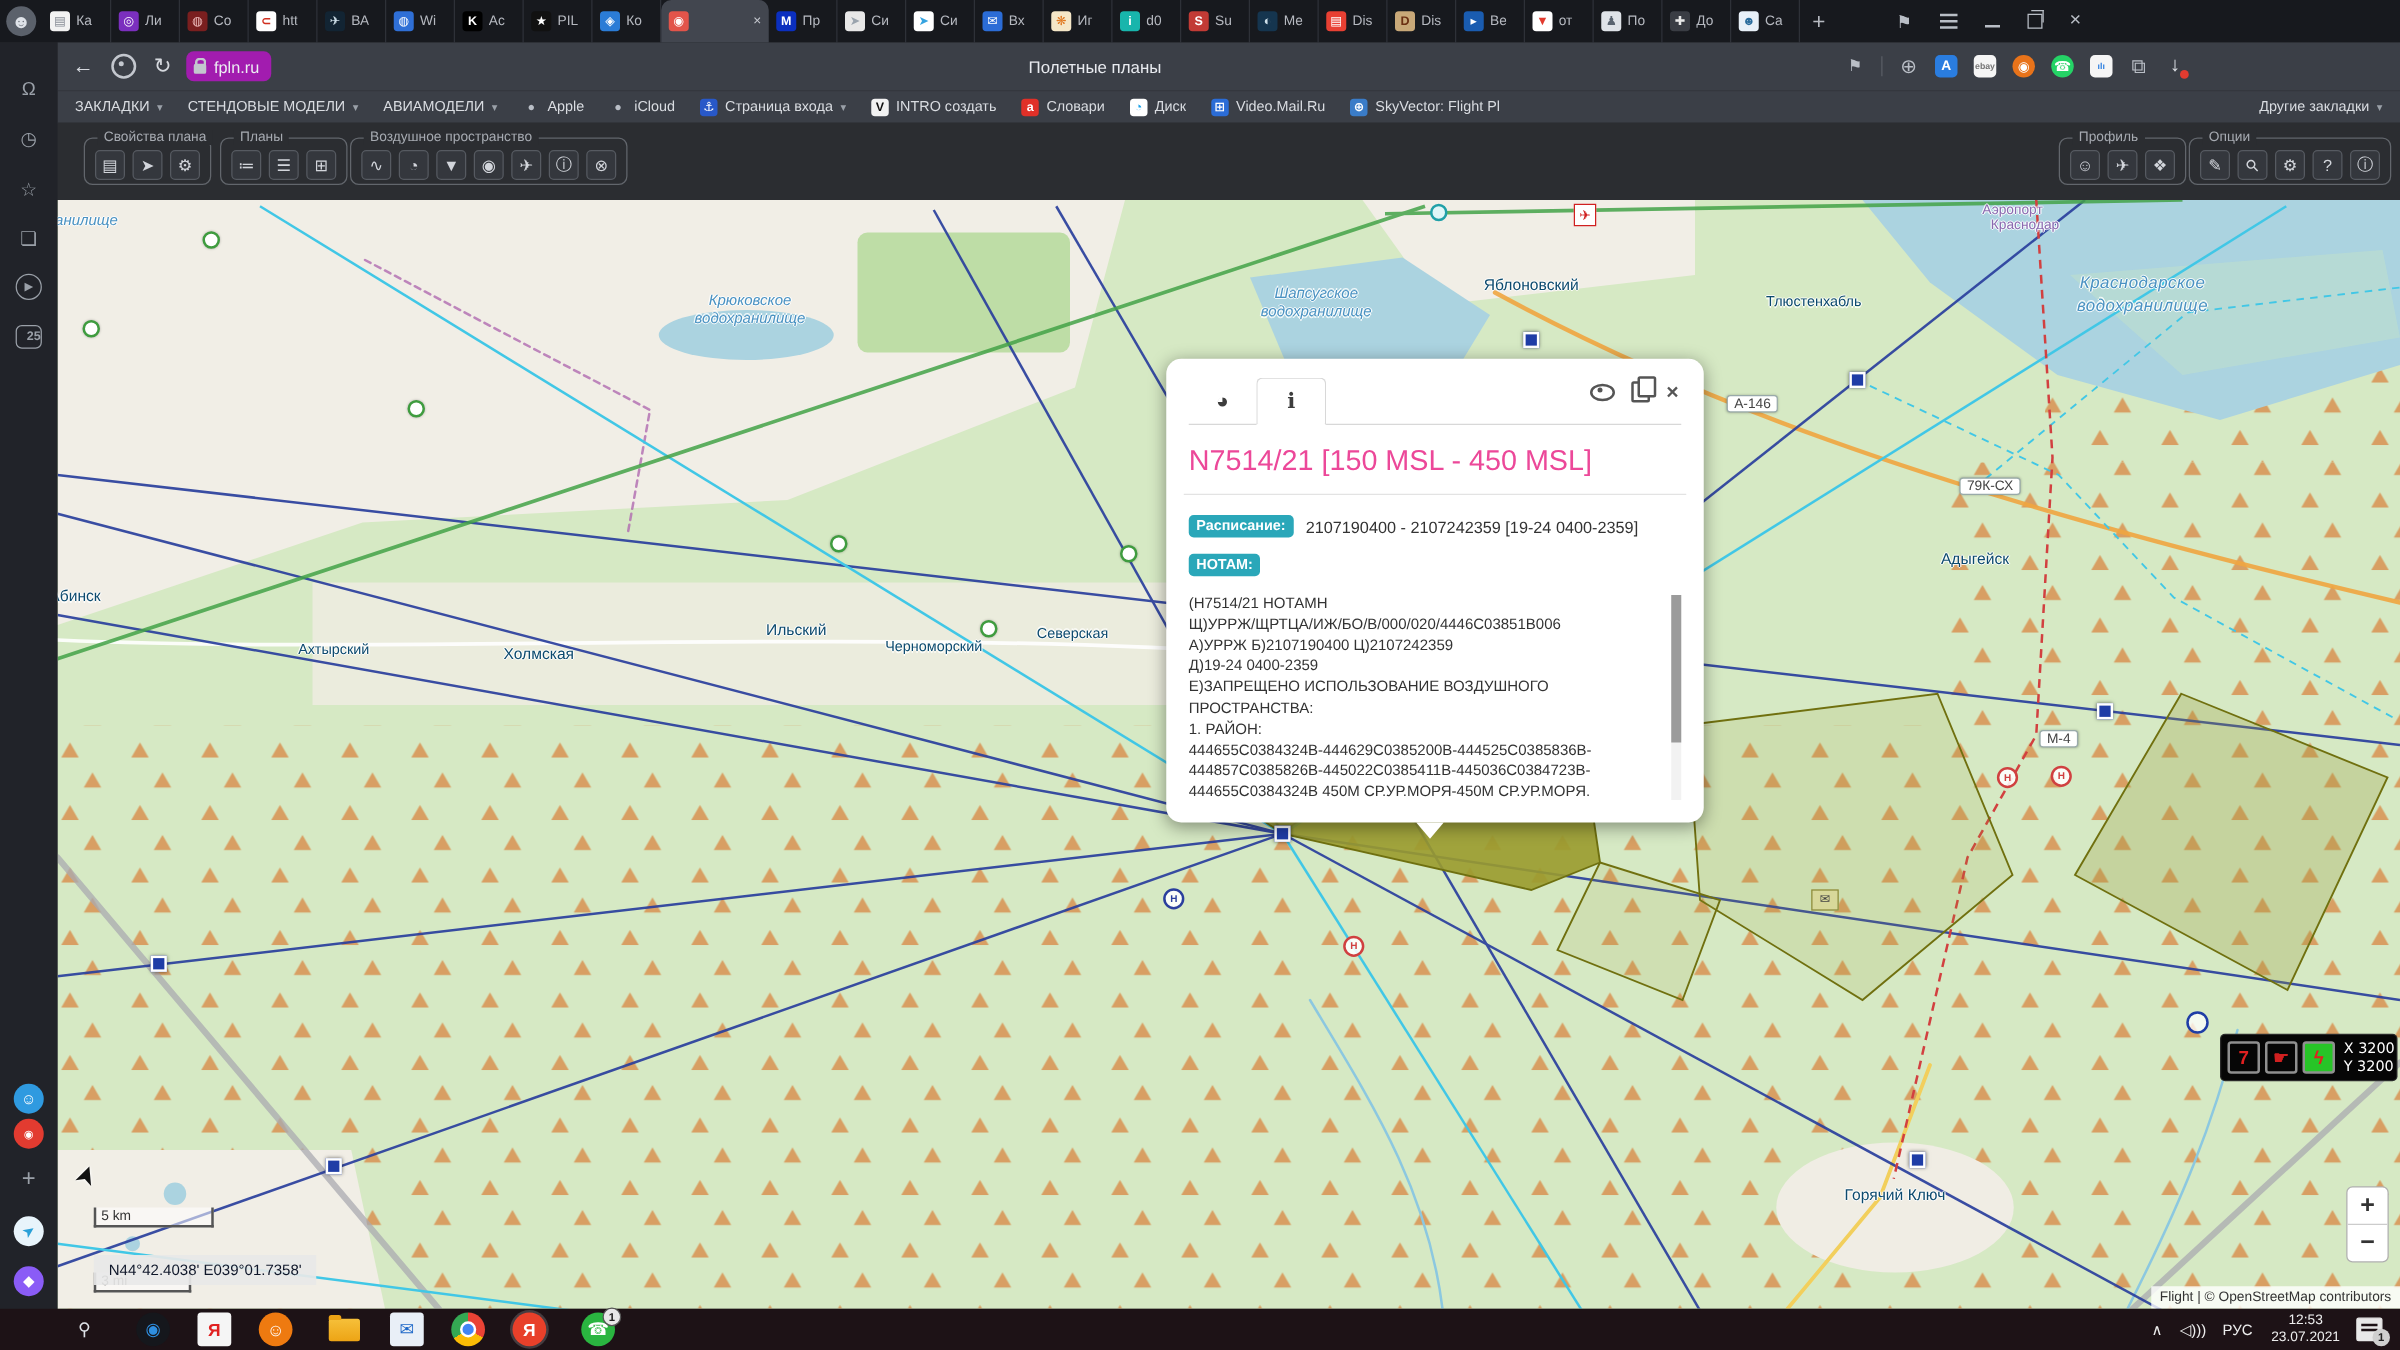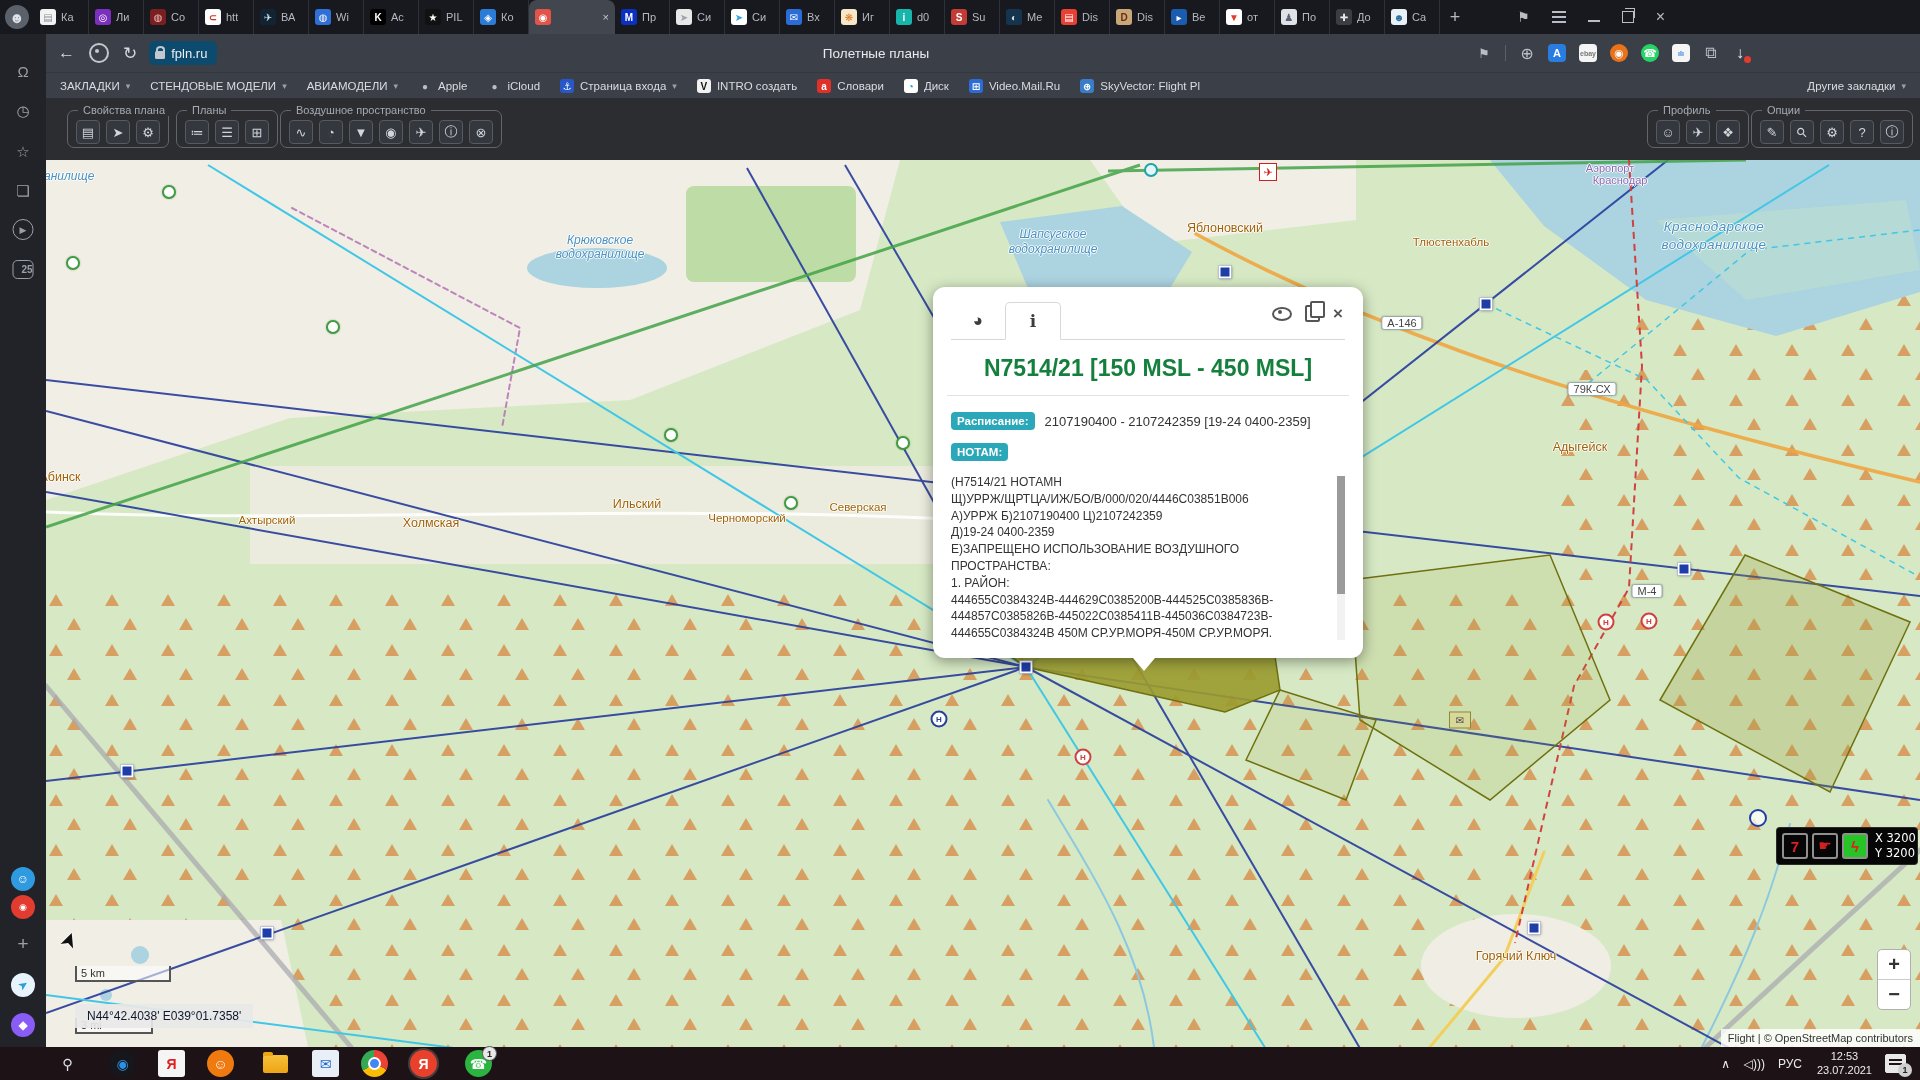--- a/index.html
+++ b/index.html
@@ -24,21 +24,21 @@
   .wmin{width:12px;height:2px;background:#b9bec6;margin-top:8px;}
   .wrestore{width:10px;height:10px;border:1.5px solid #b9bec6;position:relative;}
   .wrestore::before{content:"";position:absolute;left:2px;top:-4px;width:9px;height:9px;border:1.5px solid #b9bec6;border-bottom:none;border-left:none;}
   .wclose{color:#b9bec6;font-size:16px;line-height:1;}
 
   
   .addressrow{position:absolute;left:46px;top:34px;right:0;height:38px;background:#3b3f47;display:flex;align-items:center;}
   .nav{display:flex;align-items:center;gap:14px;padding-left:12px;color:#d5d8de;font-size:17px;}
   .alisa{width:16px;height:16px;border-radius:50%;border:2px solid #c3c7ce;position:relative;}
   .alisa::after{content:"";position:absolute;left:4px;top:4px;width:4px;height:4px;border-radius:50%;background:#c3c7ce;}
-  .urlpill{display:flex;align-items:center;gap:6px;background:#0c4a6e;border-radius:6px;height:24px;padding:0 10px 0 6px;margin-left:12px;}
+  .urlpill{display:flex;align-items:center;gap:6px;background:#a21caf;border-radius:6px;height:24px;padding:0 10px 0 6px;margin-left:12px;}
   .lock{width:10px;height:8px;background:#c3c7ce;border-radius:1.5px;position:relative;margin-top:4px;}
   .lock::before{content:"";position:absolute;left:1px;top:-5px;width:5px;height:5px;border:2px solid #c3c7ce;border-radius:50% 50% 0 0;border-bottom:none;}
   .urlhost{color:#eceef2;font-size:13px;}
   .pagetitle{position:absolute;left:830px;transform:translateX(-50%);color:#e8eaef;font-size:13.5px;}
   .addricons{position:absolute;right:172px;display:flex;align-items:center;gap:13px;}
   .aic{display:flex;align-items:center;justify-content:center;font-size:13px;min-width:16px;height:18px;position:relative;}
   .aic.boxed{width:18px;height:18px;border-radius:4px;font-size:11px;font-weight:bold;}
   .aic.tiny{font-size:7px;font-weight:bold;}
   .aic.round{border-radius:50%;}
   .aic.big{font-size:16px;}
@@ -71,21 +71,21 @@
   .sbi.redring{background:#e23b30;font-size:9px;}
   .sbi.tgc{background:#e8f4fb;color:#2aa0d8;}
   .sbi.tgc span{display:inline-block;transform:rotate(-35deg);}
   .sbi.purple{background:#8a5cf6;}
   .sbi.big{font-size:19px;}
 
   
   .map{position:absolute;left:46px;top:160px;right:0;bottom:33px;overflow:hidden;background:#d6e9c4;}
   .map svg{position:absolute;left:0;top:0;}
   .layer{position:absolute;inset:0;}
-  .maplabel{position:absolute;transform:translate(-50%,-50%);white-space:nowrap;font-size:12.5px;color:#a16207;z-index:5;
+  .maplabel{position:absolute;transform:translate(-50%,-50%);white-space:nowrap;font-size:12.5px;color:#0c4a6e;z-index:5;
     text-shadow:-1px 0 0 rgba(255,255,255,.85),1px 0 0 rgba(255,255,255,.85),0 -1px 0 rgba(255,255,255,.85),0 1px 0 rgba(255,255,255,.85);}
   .maplabel.sm{font-size:11.5px;}
   .maplabel.lwater{color:#4a92c2;font-style:italic;font-size:12px;}
   .maplabel.lg{font-size:13.5px;letter-spacing:.4px;}
   .maplabel.lpurple{color:#8a6ab0;font-size:11px;}
   .maplabel.lpill{background:#fff;border:1px solid #9aa;border-radius:3px;padding:0 5px;font-size:11px;color:#444;text-shadow:none;box-shadow:0 0 2px rgba(0,0,0,.25);}
   .mk{position:absolute;transform:translate(-50%,-50%);z-index:6;display:flex;align-items:center;justify-content:center;}
   .mk span{display:flex;align-items:center;justify-content:center;}
   .msq{width:9px;height:9px;background:#1f3da6;border:2px solid #fff;box-shadow:0 0 3px rgba(0,0,0,.55);}
   .mgc{width:10px;height:10px;border-radius:50%;background:#fff;border:2px solid #3f9c3f;box-shadow:0 0 2px rgba(0,0,0,.3);}
@@ -103,21 +103,21 @@
   .popup::after{content:"";position:absolute;bottom:-13px;left:200px;width:0;height:0;border-style:solid;border-width:13px 11px 0 11px;border-color:#fff transparent transparent transparent;}
   .ptabs{display:flex;align-items:flex-end;border-bottom:1px solid #d8d8d8;height:42px;position:relative;}
   .ptab{width:54px;height:36px;display:flex;align-items:center;justify-content:center;font-size:17px;color:#3d3d3d;}
   .ptab.active{border:1px solid #d8d8d8;border-bottom:1px solid #fff;border-radius:5px 5px 0 0;margin-bottom:-1px;background:#fff;font-family:"DejaVu Serif",serif;font-weight:bold;}
   .pactions{position:absolute;right:2px;top:8px;display:flex;gap:13px;align-items:center;}
   .peye{width:16px;height:10px;border:2px solid #555;border-radius:50%;position:relative;}
   .peye::after{content:"";position:absolute;left:4px;top:1.5px;width:4px;height:4px;background:#555;border-radius:50%;}
   .pcopy{width:11px;height:13px;border:2px solid #555;border-radius:2px;position:relative;background:#fff;}
   .pcopy::before{content:"";position:absolute;left:3px;top:-6px;width:11px;height:13px;border:2px solid #555;border-radius:2px;background:#fff;}
   .pclose{color:#555;font-size:17px;line-height:1;font-weight:bold;}
-  .ptitle{text-align:center;color:#15803d;font-size:23px;margin:15px 0 13px;font-weight:bold;}
+  .ptitle{text-align:left;color:#ec4899;font-size:23px;margin:15px 0 13px;font-weight:normal;}
   .pdivider{border-top:1px solid #e3e3e3;margin:0 -4px 16px;}
   .prow{font-size:13px;color:#333;margin-bottom:13px;display:flex;align-items:center;gap:10px;white-space:nowrap;}
   .pbadge{background:#2aa7b9;color:#fff;font-weight:bold;font-size:11.5px;padding:3px 6px;border-radius:4px;flex:none;}
   .pnotamwrap{position:relative;margin-top:11px;}
   .pnotam{font-size:12px;line-height:1.4;color:#333;white-space:pre-line;padding-right:16px;}
   .pscroll{position:absolute;right:0;top:2px;bottom:2px;width:8px;background:#f2f2f2;}
   .pthumb{position:absolute;top:0;width:8px;height:72%;background:#9b9b9b;}
 
   
   .xybox{position:absolute;left:1731px;top:668px;width:140px;height:36px;background:#060606;border-radius:3px;display:flex;align-items:center;padding:0 5px;gap:4px;z-index:40;box-sizing:border-box;box-shadow:0 0 0 1px #2a2a2a;}

